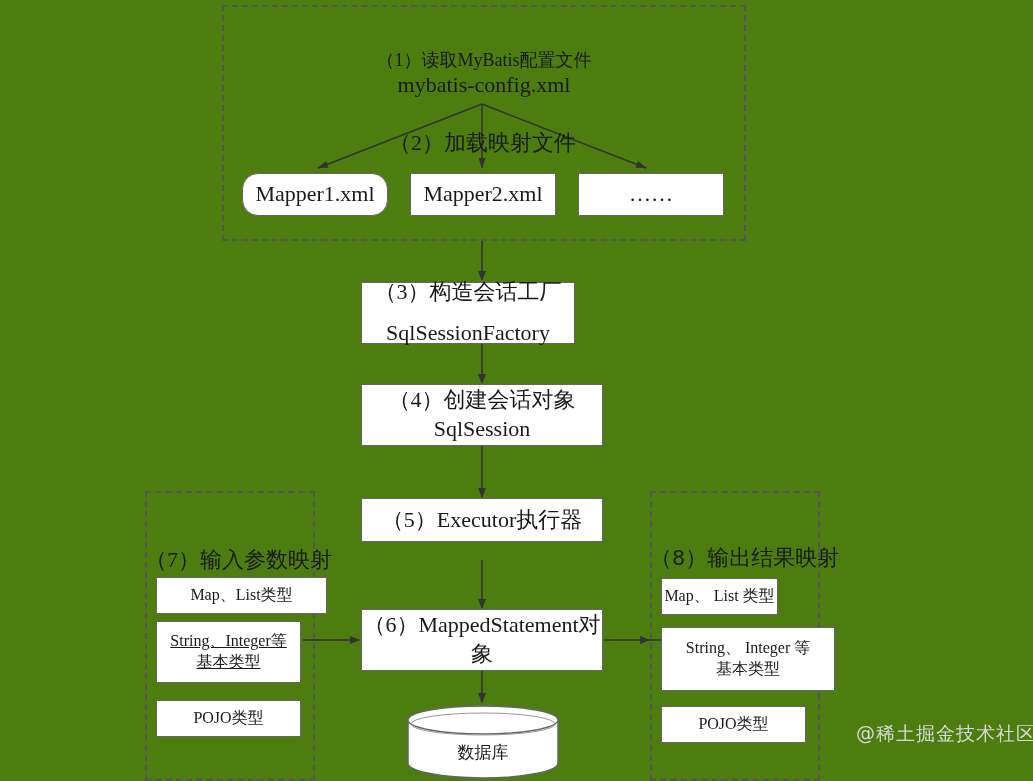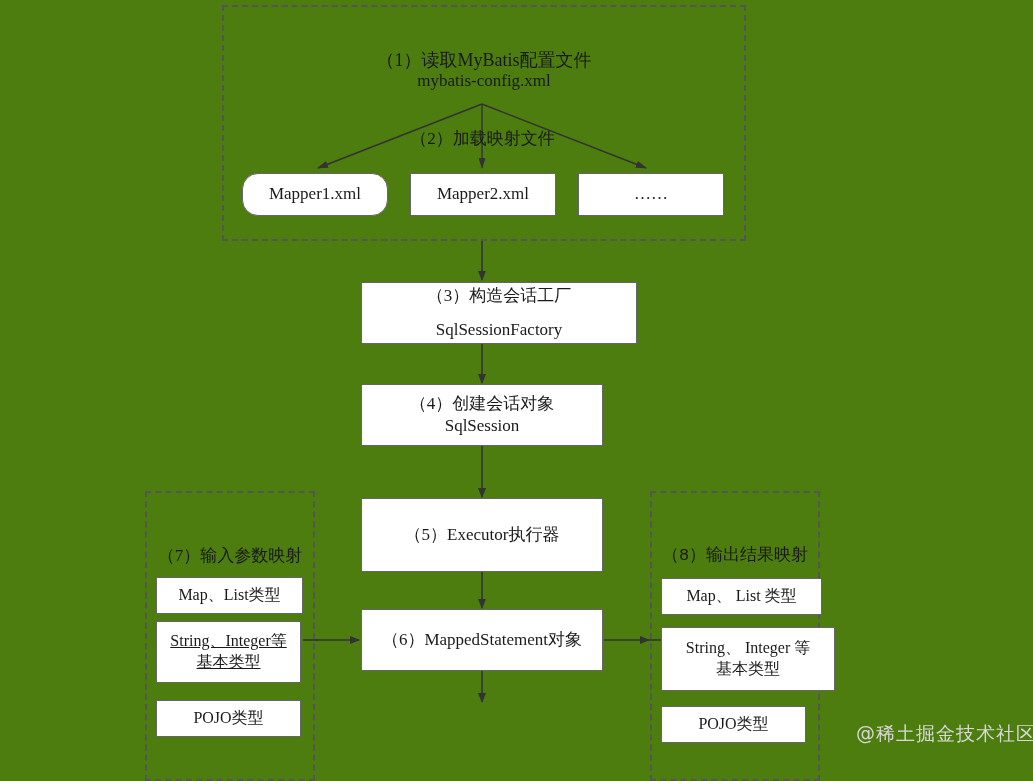--- a/index.html
+++ b/index.html
@@ -35,21 +35,21 @@
     text-align: center;
     line-height: 1.3;
   }
   .label {
     position: absolute;
     text-align: center;
     line-height: 1.35;
     white-space: nowrap;
   }
   .t16 { font-size: 16px; }
-  .t17 { font-size: 17px; }
+  .t17 { font-size: 22px; }
   .t18 { font-size: 18px; }
   svg.overlay {
     position: absolute;
     left: 0;
     top: 0;
     width: 1033px;
     height: 781px;
     pointer-events: none;
   }
   .cyl {
@@ -120,61 +120,69 @@
   <div class="node-box t17" style="left:242px; top:173px; width:146px; height:43px;border-radius:16px;">
     <span>Mapper1.xml</span>
   </div>
   <div class="node-box t17" style="left:410px; top:173px; width:146px; height:43px;font-family:Liberation Serif, serif;">
     <span>Mapper2.xml</span>
   </div>
   <div class="node-box t17" style="left:578px; top:173px; width:146px; height:43px;">
     <span>……</span>
   </div>
 
-  <div class="node-box" style="left:361px; top:282px; width:276px; height:62px;gap:12px;">
+  <div class="node-box" style="left:361px; top:282px; width:214px; height:62px;gap:12px;">
     <span class="t17">（3）构造会话工厂</span>
     <span class="t17">SqlSessionFactory</span>
   </div>
 
   <div class="node-box" style="left:361px; top:384px; width:242px; height:62px;">
     <span class="t17">（4）创建会话对象</span>
     <span class="t17">SqlSession</span>
   </div>
 
-  <div class="node-box" style="left:361px; top:498px; width:242px; height:74px;">
+  <div class="node-box" style="left:361px; top:498px; width:242px; height:44px;">
     <span class="t17">（5）Executor执行器</span>
   </div>
 
   <div class="node-box" style="left:361px; top:609px; width:242px; height:62px;">
     <span class="t17">（6）MappedStatement对象</span>
   </div>
 
+  <div class="cyl" style="left:406px; top:703px; width:154px; height:78px;">
+    <svg width="154" height="78" viewBox="0 0 154 78">
+      <path d="M2,17 L2,60 A75,15 0 0 0 152,60 L152,17 Z" fill="#ffffff" stroke="#666666" stroke-width="1.5"></path>
+      <ellipse cx="77" cy="17" rx="75" ry="14" fill="#ffffff" stroke="#666666" stroke-width="1.5"></ellipse>
+      <ellipse cx="77" cy="21" rx="72" ry="11" fill="none" stroke="#999999" stroke-width="1"></ellipse>
+    </svg>
+    <div class="cyl-text" style="top:38px;">数据库</div>
+  </div>
 
   <div class="dashed-group" style="left:145px; top:491px; width:170px; height:290px;"></div>
 
   <div class="label t17" style="left:145px; top:545px; width:170px;">（7）输入参数映射</div>
 
-  <div class="node-box t16" style="left:156px; top:577px; width:147px; height:37px;">
+  <div class="node-box t16" style="left:156px; top:577px; width:171px; height:37px;">
     <span>Map、List类型</span>
   </div>
 
   <div class="node-box t16" style="left:156px; top:621px; width:145px; height:62px;text-decoration:underline;">
     <span>String、Integer等</span>
     <span>基本类型</span>
   </div>
 
   <div class="node-box t16" style="left:156px; top:700px; width:145px; height:37px;">
     <span>POJO类型</span>
   </div>
 
   <div class="dashed-group" style="left:650px; top:491px; width:170px; height:290px;"></div>
 
   <div class="label t17" style="left:650px; top:545px; width:170px;font-family:Liberation Mono, monospace;">（8）输出结果映射</div>
 
-  <div class="node-box t16" style="left:661px; top:578px; width:161px; height:37px;text-align:center;">
+  <div class="node-box t16" style="left:661px; top:578px; width:117px; height:37px;text-align:center;">
     <span>Map、 List 类型</span>
   </div>
 
   <div class="node-box t16" style="left:661px; top:627px; width:174px; height:64px;">
     <span>String、 Integer 等</span>
     <span>基本类型</span>
   </div>
 
   <div class="node-box t16" style="left:661px; top:706px; width:145px; height:37px;">
     <span>POJO类型</span>

